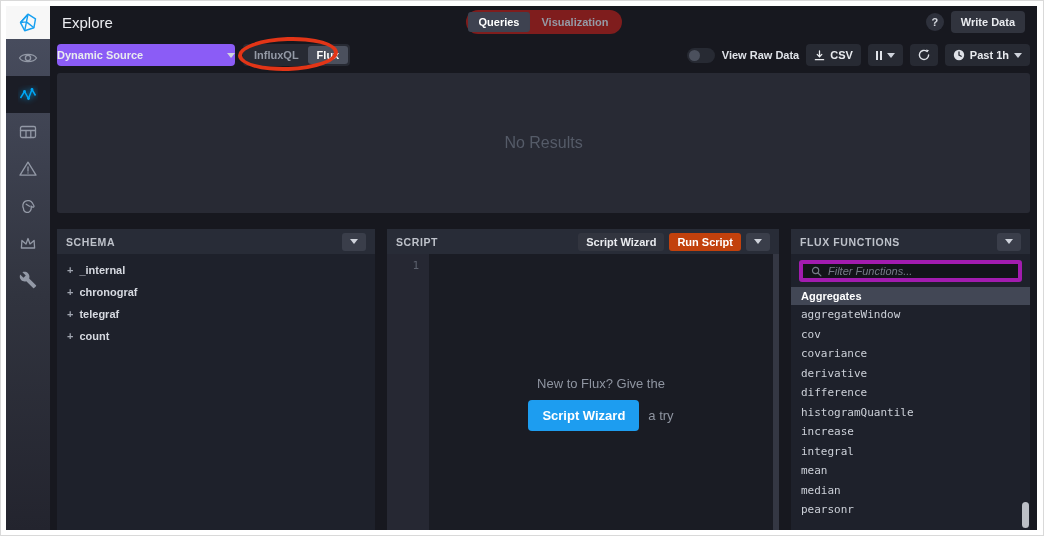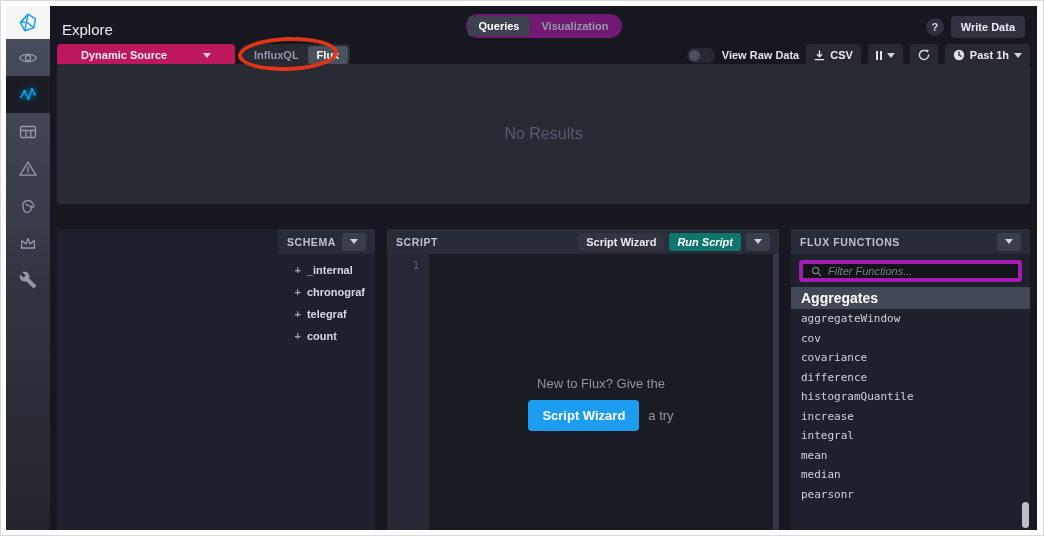--- a/index.html
+++ b/index.html
@@ -12,68 +12,68 @@
     background:linear-gradient(180deg,#4a4f61 0%,#31343f 55%,#23242e 100%); display:flex; flex-direction:column; }
   .side-item { height:37px; display:flex; align-items:center; justify-content:center; cursor:pointer; }
   .side-item.logo { height:33px; background:#f7f7f7; }
   .side-item.active { background:#1b1d26; }
   .icn { stroke:#9399a6; fill:none; stroke-width:1.3; stroke-linecap:round; stroke-linejoin:round; }
   .icn-blue { stroke:#00a7f5; fill:none; stroke-width:1.5; filter:drop-shadow(0 0 3px #00a7f5); }
 
   
   .main { position:absolute; left:44px; top:0; right:0; bottom:0; background:#17181f; }
 
-  .topbar { position:absolute; left:0; right:0; top:0; height:32px; display:flex; align-items:flex-end; padding:0 12px; }
+  .topbar { position:absolute; left:0; right:0; top:0; height:32px; display:flex; align-items:center; padding:0 12px; }
   .page-title { color:#ebecf0; font-size:15px; font-weight:500; }
-  .tabs { position:absolute; left:50%; transform:translateX(-50%); display:flex; background:#701a75; border-radius:12px; padding:2px; }
+  .tabs { position:absolute; left:50%; transform:translateX(-50%); display:flex; background:#7f1d1d; border-radius:12px; padding:2px; }
   .tab { font-size:11px; font-weight:bold; padding:4px 11px; border-radius:3px; color:#959aa6; cursor:pointer; }
   .tab.active { background:#3e4250; color:#fff; }
   .top-right { margin-left:auto; display:flex; align-items:center; gap:7px; }
   .help-circle { width:18px; height:18px; border-radius:50%; background:#2e313c; color:#d3d6dd; font-size:11px; font-weight:bold;
     display:flex; align-items:center; justify-content:center; cursor:pointer; }
   .btn { display:flex; align-items:center; gap:5px; height:22px; padding:0 10px; border-radius:4px; background:#31343e;
     color:#e9ebef; font-size:11px; font-weight:bold; cursor:pointer; white-space:nowrap; }
   .btn.green { background:#4bd191; color:#fff; }
 
   .toolbar { position:absolute; left:0; right:0; top:32px; height:34px; display:flex; align-items:center; padding:0 7px; }
-  .dropdown { width:178px; height:22px; background:#be185d; border-radius:4px; display:flex; align-items:center;
-    padding:0 24px; color:#e9ebef; font-size:11px; font-weight:bold; cursor:pointer; }
+  .dropdown { width:178px; height:22px; background:#8b5cf6; border-radius:4px; display:flex; align-items:center;
+    padding:0 0; color:#e9ebef; font-size:11px; font-weight:bold; cursor:pointer; }
   .caret { width:0; height:0; border:4px solid transparent; border-top:5px solid #cfd3db; margin-top:4px; }
   .dropdown .caret { margin-left:auto; }
   .lang-toggle { display:flex; background:#272a33; border-radius:4px; padding:2px; margin-left:8px; }
   .lang { font-size:11px; font-weight:bold; color:#949aa6; padding:3px 9px; border-radius:3px; cursor:pointer; }
   .lang.active { background:#4b505d; color:#fff; }
   .tb-right { margin-left:auto; display:flex; align-items:center; gap:7px; }
   .toggle { width:28px; height:15px; background:#272a33; border-radius:8px; position:relative; cursor:pointer; }
   .toggle .knob { position:absolute; left:2px; top:2px; width:11px; height:11px; border-radius:50%; background:#4b505d; }
   .toggle-label { color:#dfe2e8; font-size:11px; font-weight:bold; }
   .sq-btn { height:22px; background:#272a33; border-radius:4px; display:flex; align-items:center; justify-content:center;
     padding:0 8px; gap:5px; color:#e9ebef; font-size:11px; font-weight:bold; cursor:pointer; }
   .pausebars { display:flex; gap:2px; }
   .pausebars i { width:2px; height:9px; background:#dfe2e8; }
 
   .annotation-ellipse { position:absolute; left:188px; top:31px; width:100px; height:34px; border:4px solid #e23517;
     border-radius:50%; transform:rotate(-2deg); pointer-events:none; z-index:50; }
 
-  .results { position:absolute; left:7px; right:7px; top:58px; height:140px; background:#282a34; border-radius:3px;
+  .results { position:absolute; left:7px; right:7px; top:67px; height:140px; background:#282a34; border-radius:3px;
     display:flex; align-items:center; justify-content:center; }
   .no-results { color:#555b68; font-size:16px; }
 
   
   .bottom { position:absolute; left:7px; right:7px; top:223px; bottom:0; display:flex; gap:12px; }
   .panel { background:#1e212b; display:flex; flex-direction:column; overflow:hidden; }
-  .panel.schema { width:318px;align-items:flex-end; } .panel.script { width:392px; } .panel.flux { flex:1; }
+  .panel.schema { width:318px; } .panel.script { width:392px; } .panel.flux { flex:1; }
   .panel-header { height:25px; flex:none; background:#282c37; display:flex; align-items:center; padding:0 9px; gap:6px; }
   .panel-title { color:#bec2ca; font-size:10.5px; font-weight:bold; letter-spacing:.6px; }
   .hdr-right { margin-left:auto; display:flex; align-items:center; gap:5px; }
   .caret-btn { width:24px; height:18px; background:#3a3e4a; border-radius:3px; display:flex; align-items:center;
     justify-content:center; cursor:pointer; }
   .mini-btn { height:18px; padding:0 8px; border-radius:3px; background:#32353f; color:#e9ebef; font-size:11px;
     font-weight:bold; display:flex; align-items:center; cursor:pointer; }
-  .mini-btn.blue { background:#0f766e; color:#fff;font-style:italic; }
+  .mini-btn.blue { background:#c2410c; color:#fff; }
 
   .tree { padding-top:5px; }
   .tree-item { display:flex; align-items:center; gap:6px; padding:5px 10px; font-size:11px; font-weight:bold;
     color:#d6d9e0; cursor:pointer; }
   .tree-item .plus { color:#a0a5b0; font-weight:bold; }
 
   .editor { flex:1; display:flex; position:relative; }
   .gutter { width:42px; background:#262833; color:#5c616d; font-family:"DejaVu Sans Mono",monospace; font-size:11px;
     text-align:right; padding:5px 10px 0 0; }
   .code-area { flex:1; background:#1a1c24; position:relative; }
@@ -81,21 +81,21 @@
   .empty-state { position:absolute; left:0; right:6px; top:122px; display:flex; flex-direction:column; align-items:center;justify-content:flex-end; }
   .empty-line1 { color:#8f95a1; font-size:13px; }
   .empty-row { display:flex; align-items:center; gap:9px; margin-top:9px; }
   .wizard-cta { background:#1d9df0; color:#fff; font-size:13px; font-weight:bold; padding:8px 14px; border-radius:4px; cursor:pointer; }
   .empty-suffix { color:#8f95a1; font-size:13px; }
 
   .search-wrap { padding:6px 8px 5px 8px; }
   .search-box { height:22px; background:#121419; border:4px solid #a21caf; border-radius:3px; display:flex;
     align-items:center; padding:0 8px; gap:6px; }
   .search-placeholder { color:#757b87; font-size:11px; font-style:italic; }
-  .fn-category { background:#424755; color:#fff; font-size:14px; font-weight:bold; padding:3px 10px; }
+  .fn-category { background:#424755; color:#fff; font-size:11px; font-weight:bold; padding:3px 10px; }
   .fn-list { position:relative; flex:1; overflow:hidden; }
   .fn-item { font-family:"DejaVu Sans Mono",monospace; font-size:11px; color:#ccd0d8; padding:3px 10px 3.5px 10px; cursor:pointer; }
   .fn-scroll-thumb { position:absolute; right:1px; bottom:2px; width:7px; height:26px; background:#bcbfc6; border-radius:4px; cursor:pointer; }
 </style>
 </head>
 <body>
 
 <div class="frame">
   <div class="app">
 
@@ -303,20 +303,21 @@
           <div class="fn-category">Aggregates</div>
           <div class="fn-list">
 
               <div class="fn-item">aggregateWindow</div>
 
 
               <div class="fn-item">cov</div>
 
               <div class="fn-item">covariance</div>
 
+              <div class="fn-item">derivative</div>
 
               <div class="fn-item">difference</div>
 
               <div class="fn-item">histogramQuantile</div>
 
               <div class="fn-item">increase</div>
 
               <div class="fn-item">integral</div>
 
               <div class="fn-item">mean</div>

